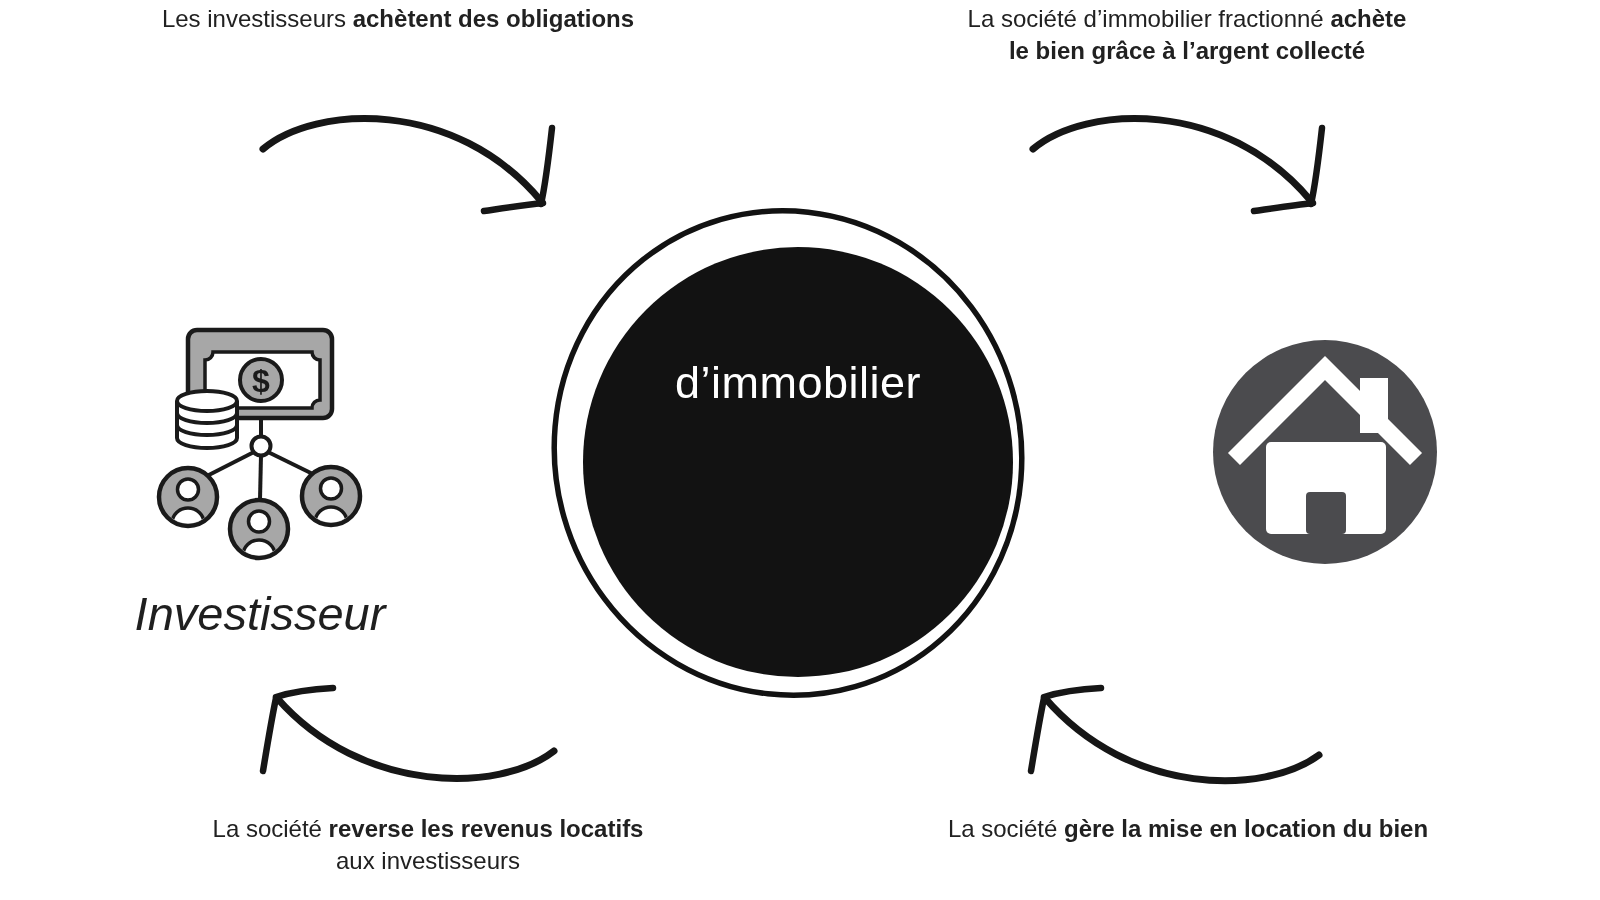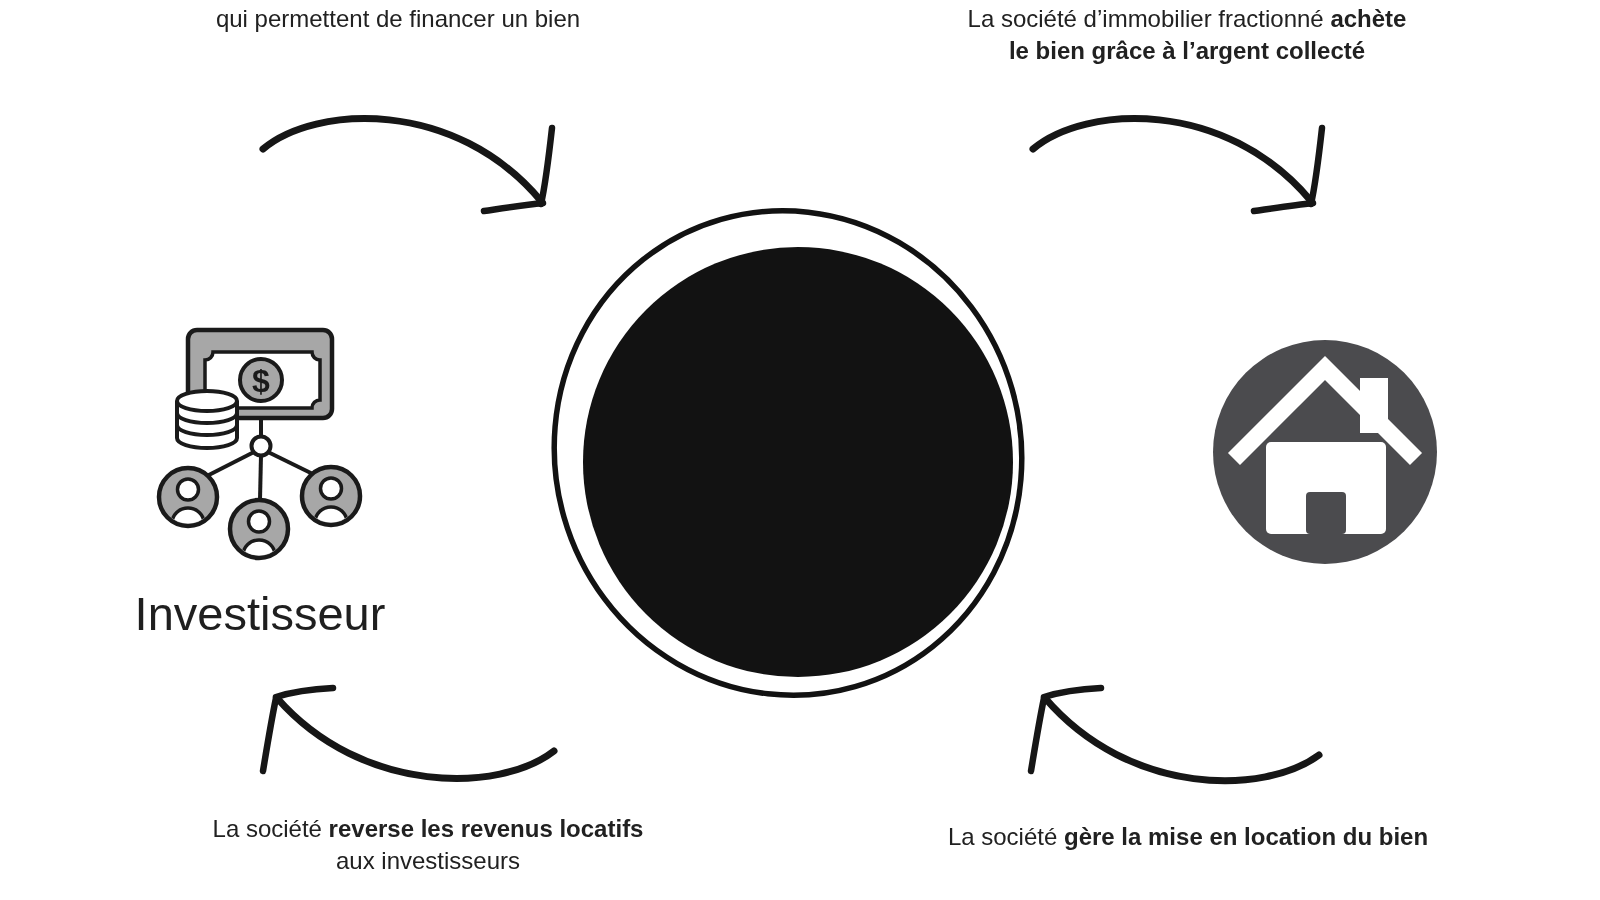--- a/index.html
+++ b/index.html
@@ -1,21 +1,21 @@
 <!DOCTYPE html>
 <html><head>
 <meta charset="utf-8">
 <style>
   html,body{margin:0;padding:0;background:#ffffff;}
   .stage{position:relative;width:1600px;height:900px;background:#ffffff;overflow:hidden;
          font-family:"Liberation Sans","DejaVu Sans",sans-serif;color:#1f1f1f;}
   .stage svg.layer{position:absolute;left:0;top:0;}
   .caption{position:absolute;width:520px;text-align:center;font-size:24px;line-height:31.5px;color:#212121;}
   .caption .b{font-weight:700;}
-  .node-label{position:absolute;width:440px;text-align:center;font-size:47px;line-height:57px;color:#1f1f1f;}
+  .node-label{position:absolute;width:440px;text-align:center;font-size:47px;line-height:57px;color:#1f1f1f;font-style:italic;}
   .entity-text{position:absolute;left:598px;top:349px;width:400px;text-align:center;
                color:#ffffff;font-size:45px;line-height:67px;letter-spacing:0.5px;}
 </style>
 </head>
 <body>
 
 <div class="stage">
 
   <svg class="layer" width="1600" height="900" viewBox="0 0 1600 900">
     <defs>
@@ -81,35 +81,36 @@
     <g>
       <circle cx="1325" cy="452" r="112" fill="#4b4b4e"></circle>
       <rect x="1360" y="378" width="28" height="55" fill="#ffffff"></rect>
       <path d="M1240,453 L1325,368 L1410,453" fill="none" stroke="#ffffff" stroke-width="17" stroke-linejoin="miter" stroke-linecap="square"></path>
       <rect x="1266" y="442" width="120" height="92" rx="5" fill="#ffffff"></rect>
       <rect x="1306" y="492" width="40" height="42" rx="4" fill="#4b4b4e"></rect>
     </g>
   </svg>
 
   <div class="entity-text">
+    <div>d’immobilier</div>
   </div>
 
   <div class="caption" style="left:138px;top:3px;">
-    <div><span>qui permettent de financer un bien</span></div>
+    <div><span>Les investisseurs </span><span class="b">achètent des obligations</span></div>
   </div>
 
   <div class="caption" style="left:927px;top:3px;">
     <div><span>La société d’immobilier fractionné </span><span class="b">achète</span></div>
     <div><span class="b">le bien grâce à l’argent collecté</span></div>
   </div>
 
   <div class="caption" style="left:168px;top:813px;">
     <div><span>La société </span><span class="b">reverse les revenus locatifs</span></div>
     <div><span>aux investisseurs</span></div>
   </div>
 
-  <div class="caption" style="left:928px;top:813px;margin-top:8px;">
+  <div class="caption" style="left:928px;top:813px;">
     <div><span>La société </span><span class="b">gère la mise en location du bien</span></div>
   </div>
 
   <div class="node-label" style="left:40px;top:585px;">Investisseur</div>
 
 </div>
 
 </body></html>

